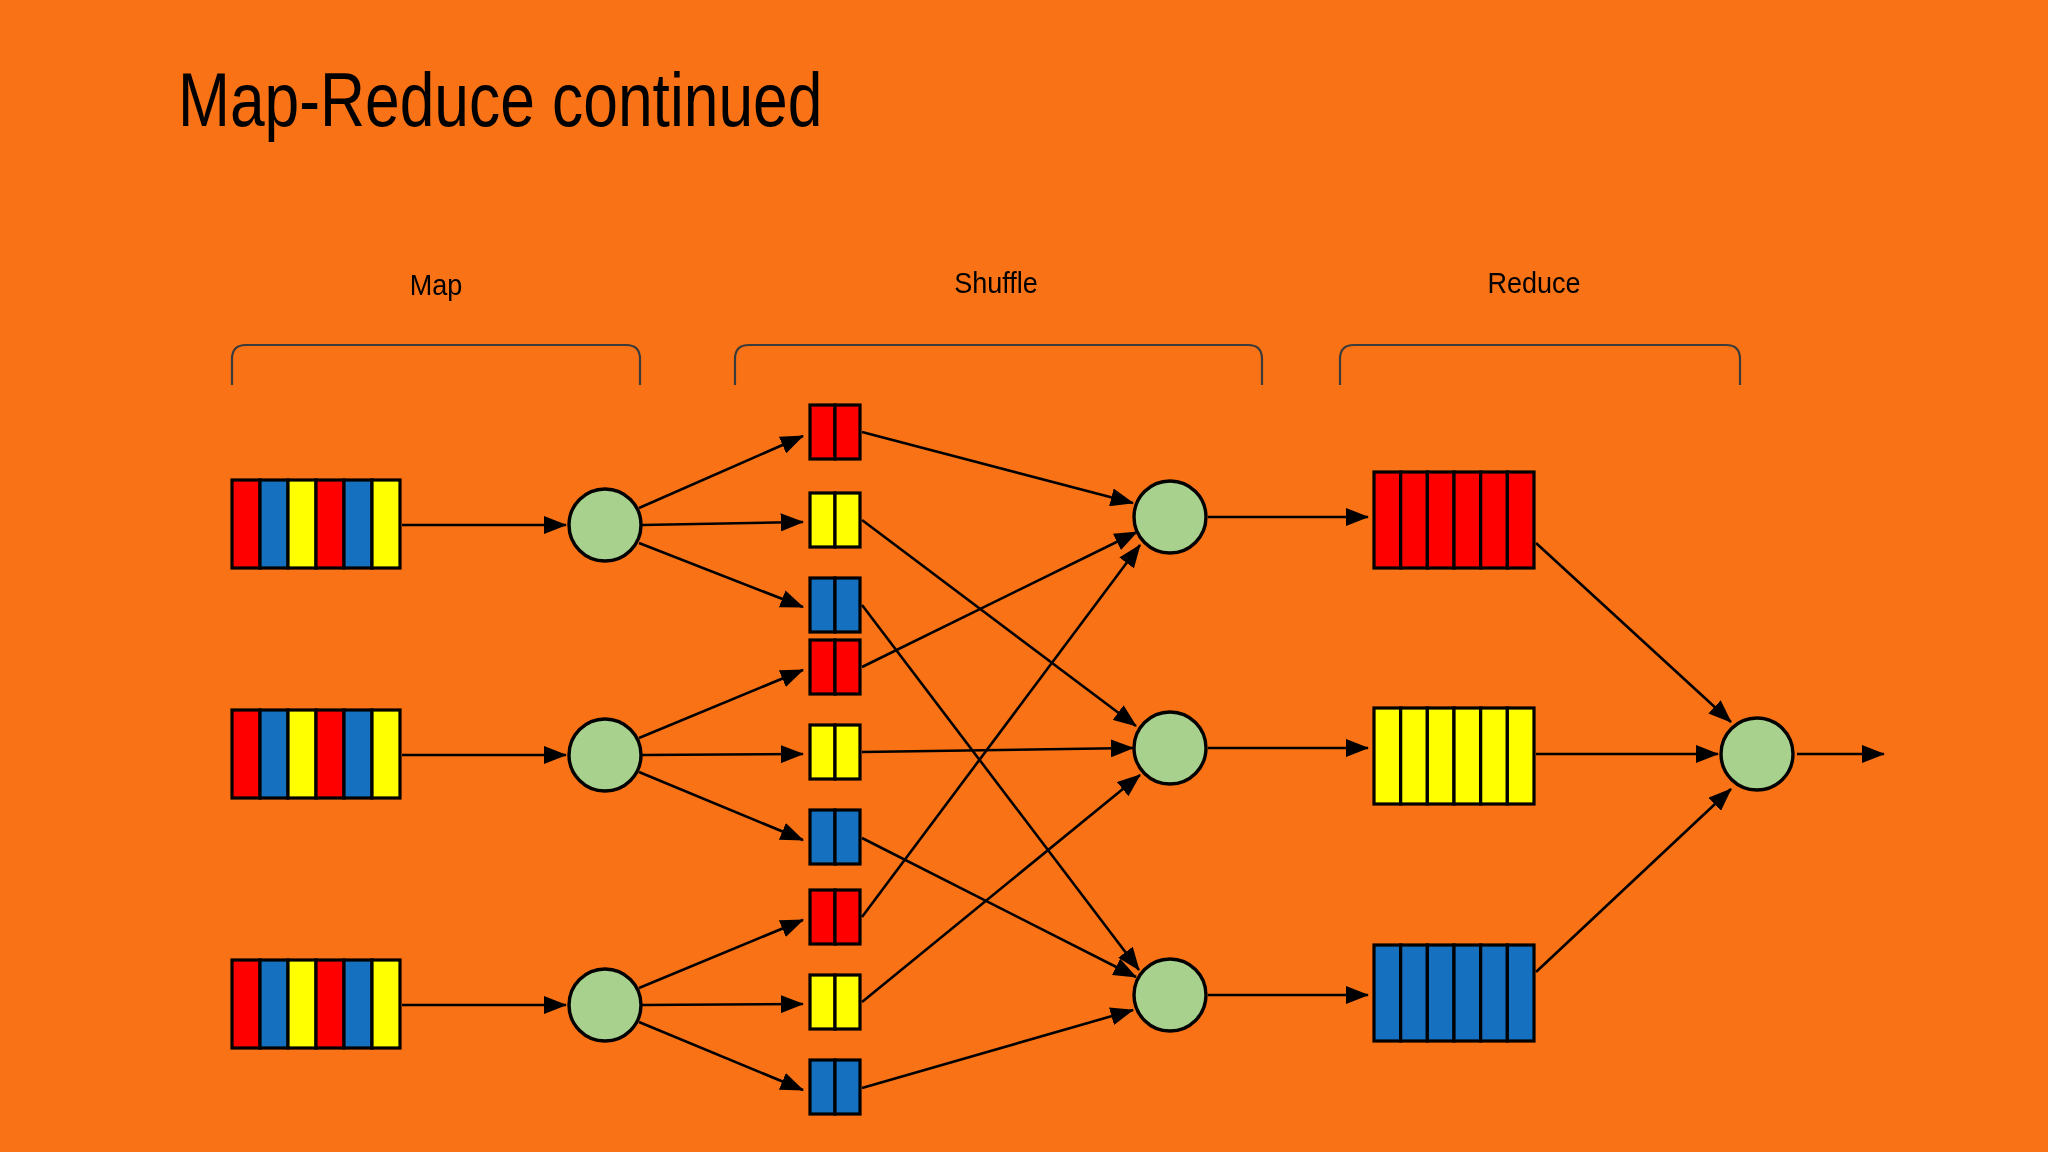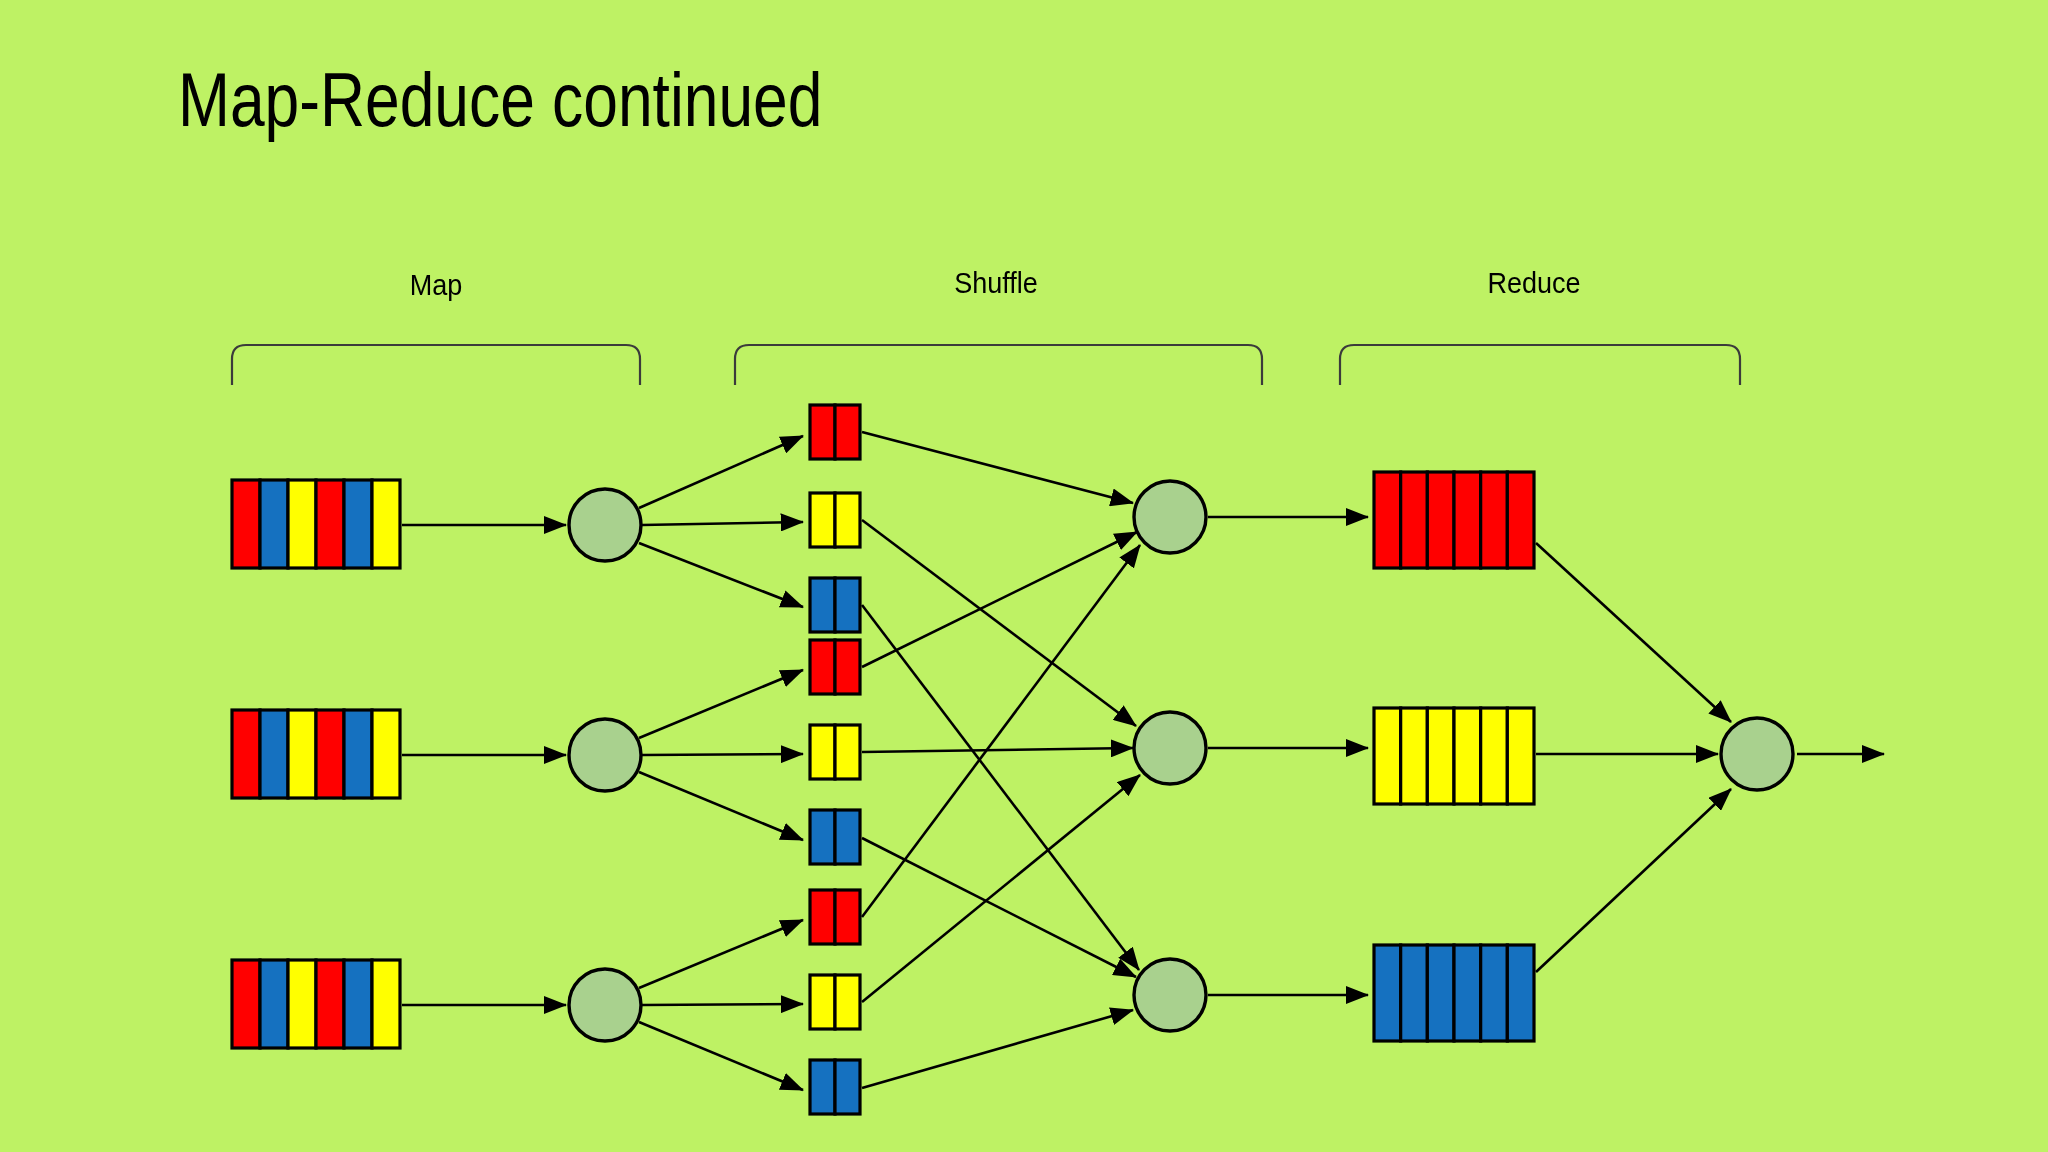--- a/index.html
+++ b/index.html
@@ -12,21 +12,21 @@
     font-family: "Liberation Sans", sans-serif;
     width: 2048px;
     height: 1152px;
     overflow: hidden;
     position: relative;
   }
   #slide {
     position: relative;
     width: 2048px;
     height: 1152px;
-    background: #bef264;
+    background: #f97316;
   }
   #slide-title {
     position: absolute;
     left: 178px;
     top: 60px;
     font-size: 76px;
     font-weight: 400;
     color: #000000;
     font-family: "Liberation Sans", sans-serif;
     transform: scaleX(0.82);

